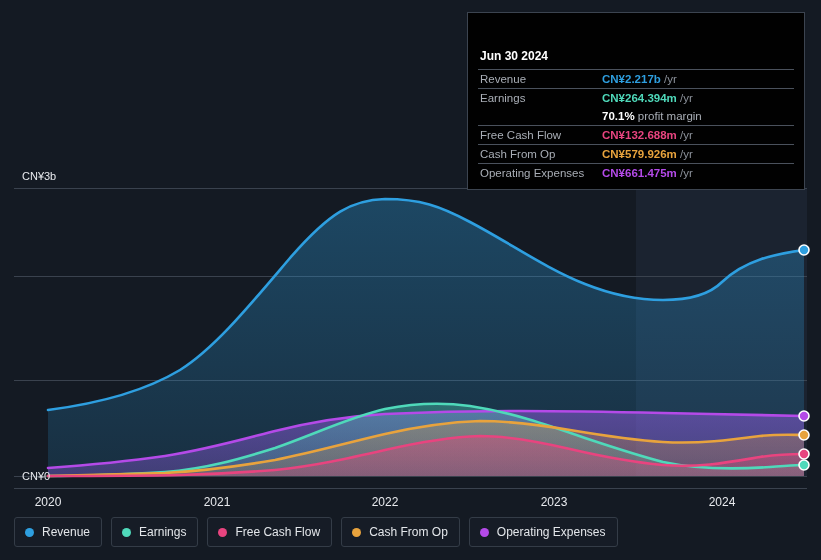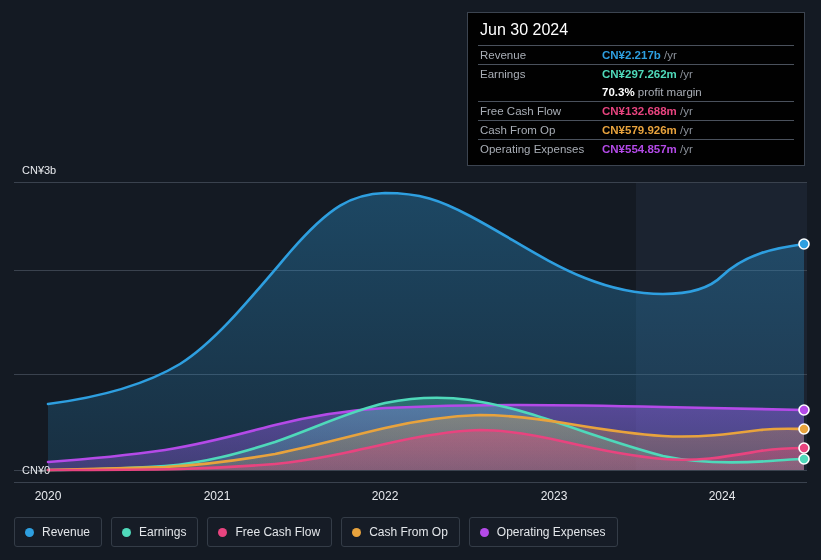--- a/index.html
+++ b/index.html
@@ -6,43 +6,44 @@
   body{
     width:821px;height:560px;
     background:#141a23;
     font-family:"Liberation Sans", sans-serif;
     overflow:hidden;
     position:relative;
   }
   #root{position:absolute;inset:0;}
 
   
-  .chart-wrap{position:absolute;left:0;top:4px;width:675px;height:500px;}
+  .chart-wrap{position:absolute;left:0;top:10px;width:675px;height:500px;}
   svg.chart{display:block;}
 
   .axis-label{
     fill:#e8eaee;font-size:11px;font-family:"Liberation Sans",sans-serif;
   }
   .tick-label{
     fill:#e8eaee;font-size:12px;font-family:"Liberation Sans",sans-serif;text-anchor:middle;
   }
 
   
   .tooltip{
     position:absolute;left:467px;top:12px;width:338px;
     background:#010101;
     border:1px solid #3c4450;
     box-sizing:border-box;
     padding:8px 10px 7px 10px;
     font-size:11.5px;
     color:#cfd3d9;
   }
   .tt-title{
-    color:#ffffff;font-weight:normal;font-size:16px;
+    color:#ffffff;font-weight:bold;font-size:12px;
     padding:0 0 6px 2px;
+    margin-top:28px;
   }
   .tt-table{width:100%;border-collapse:collapse;}
   .tt-table td{
     padding:3px 2px 3px 2px;
     border-top:1px solid #4a515c;
     vertical-align:middle;
     white-space:nowrap;
   }
   .tt-table tr.no-rule td{border-top:none;}
   .tt-label{color:#a9aeb6;width:118px;}
@@ -185,49 +186,49 @@
         <tr>
           <td class="tt-label">Revenue</td>
           <td>
             <span class="tt-val" style="color:#2e9fe0">CN¥2.217b</span>
             <span class="tt-unit">/yr</span>
           </td>
         </tr>
         <tr>
           <td class="tt-label">Earnings</td>
           <td>
-            <span class="tt-val" style="color:#4fd9ba">CN¥297.262m</span>
+            <span class="tt-val" style="color:#4fd9ba">CN¥264.394m</span>
             <span class="tt-unit">/yr</span>
           </td>
         </tr>
         <tr class="no-rule">
           <td class="tt-label"></td>
           <td>
-            <span class="tt-margin-num">70.3%</span>
+            <span class="tt-margin-num">70.1%</span>
             <span class="tt-margin-txt">profit margin</span>
           </td>
         </tr>
         <tr>
           <td class="tt-label">Free Cash Flow</td>
           <td>
             <span class="tt-val" style="color:#e8447f">CN¥132.688m</span>
             <span class="tt-unit">/yr</span>
           </td>
         </tr>
         <tr>
           <td class="tt-label">Cash From Op</td>
           <td>
             <span class="tt-val" style="color:#e8a33d">CN¥579.926m</span>
             <span class="tt-unit">/yr</span>
           </td>
         </tr>
         <tr>
           <td class="tt-label">Operating Expenses</td>
           <td>
-            <span class="tt-val" style="color:#b44ae8">CN¥554.857m</span>
+            <span class="tt-val" style="color:#b44ae8">CN¥661.475m</span>
             <span class="tt-unit">/yr</span>
           </td>
         </tr>
       </tbody>
     </table>
   </div>
 
   <div class="legend">
     <div class="legend-item">
       <span class="legend-dot" style="background:#2e9fe0"></span>

